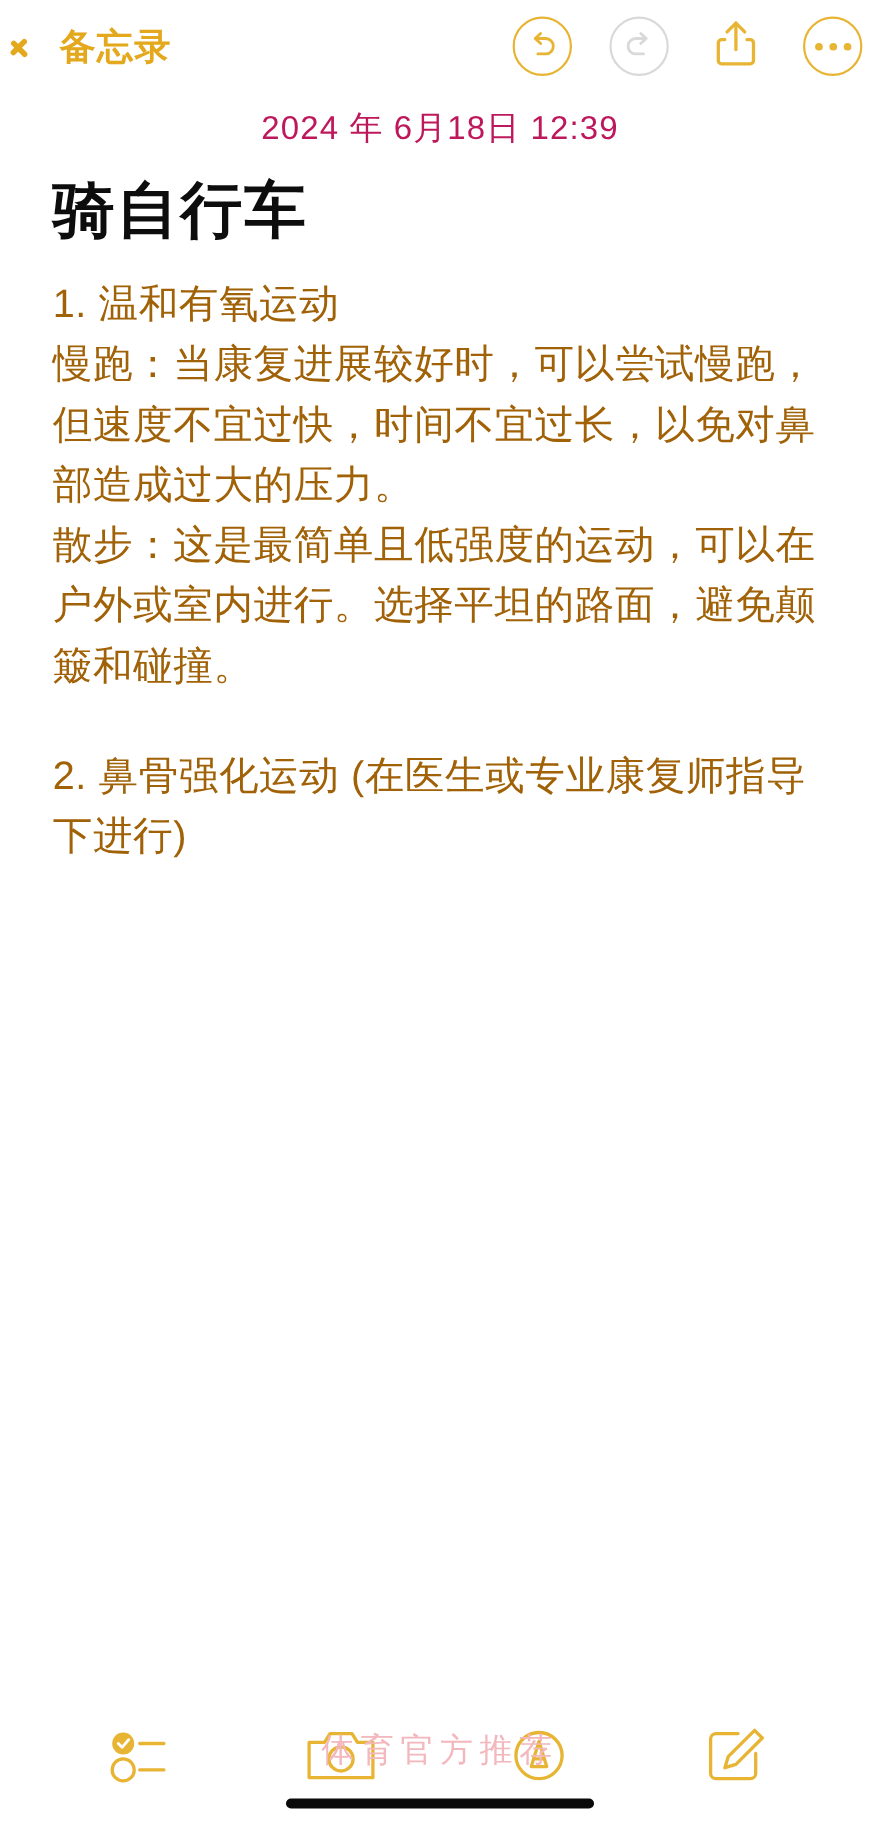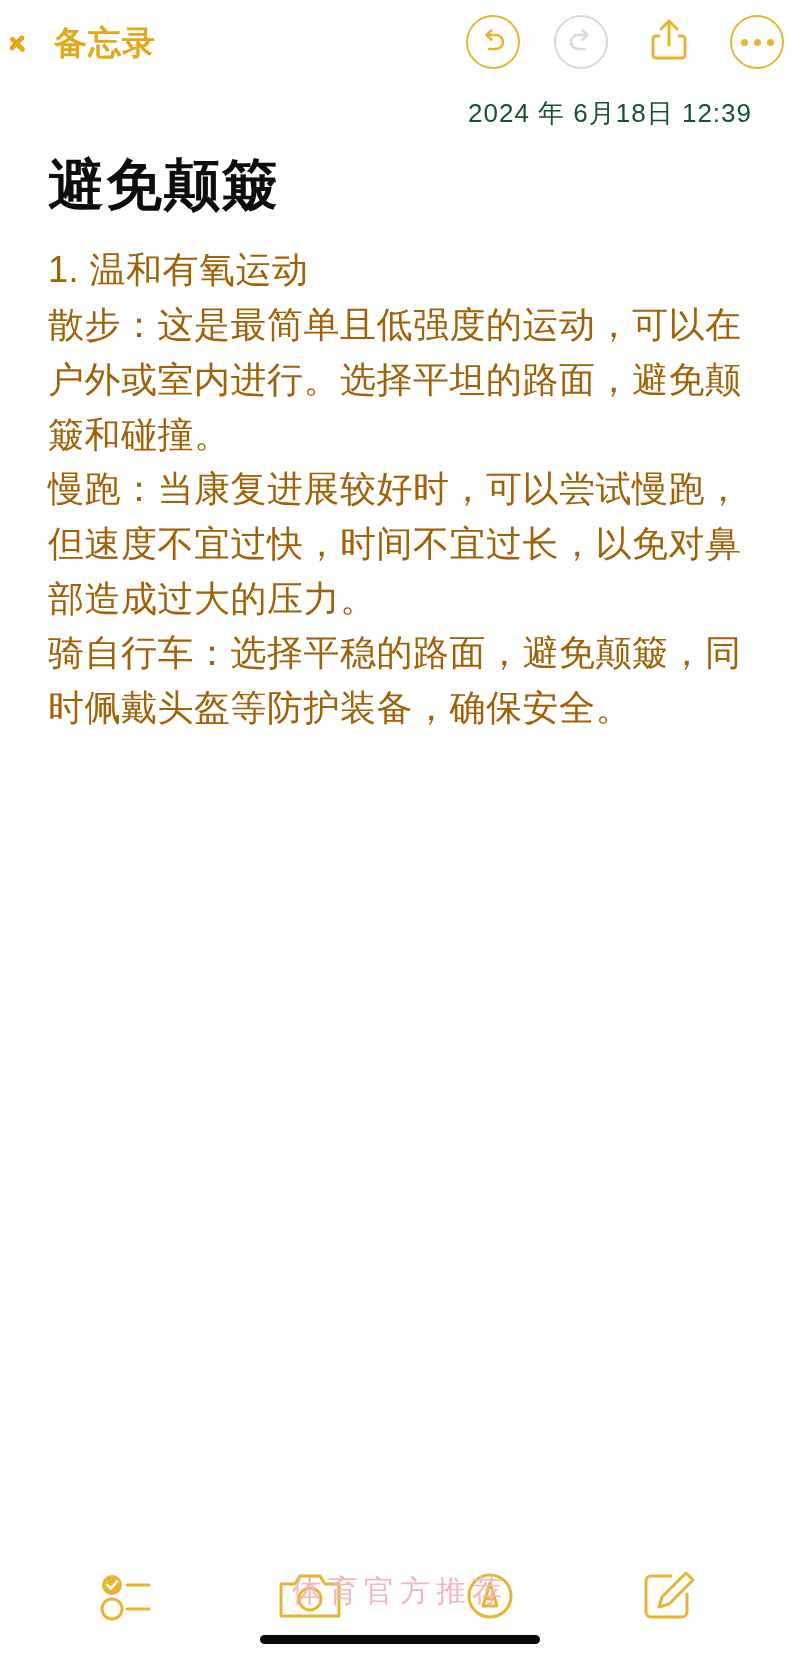--- a/index.html
+++ b/index.html
@@ -110,23 +110,23 @@
   }
 
   
   .note {
     flex: 1 1 auto;
     padding: 0 48px;
     box-sizing: border-box;
     overflow: hidden;
   }
   .note-date {
-    text-align: right;
-    color: #14532d;
-    font-size: 26px;
+    text-align: center;
+    color: #be185d;
+    font-size: 30px;
     letter-spacing: 1px;
     margin: 12px 0 22px 0;
   }
   .note-title {
     font-size: 56px;
     font-weight: 700;
     color: #0d0d0d;
     letter-spacing: 2px;
     margin: 0 0 26px 0;
     line-height: 1.15;
@@ -223,27 +223,27 @@
           <i></i>
             <i></i>
             <i></i>
         </span>
       </div>
     </div>
   </div>
 
   <div class="note">
     <div class="note-date">2024 年 6月18日 12:39</div>
-    <h1 class="note-title">避免颠簸</h1>
+    <h1 class="note-title">骑自行车</h1>
 
     <p class="para">1. 温和有氧运动</p>
+    <p class="para">慢跑：当康复进展较好时，可以尝试慢跑，但速度不宜过快，时间不宜过长，以免对鼻部造成过大的压力。</p>
     <p class="para">散步：这是最简单且低强度的运动，可以在户外或室内进行。选择平坦的路面，避免颠簸和碰撞。</p>
-    <p class="para">慢跑：当康复进展较好时，可以尝试慢跑，但速度不宜过快，时间不宜过长，以免对鼻部造成过大的压力。</p>
-    <p class="para">骑自行车：选择平稳的路面，避免颠簸，同时佩戴头盔等防护装备，确保安全。</p>
     <div class="spacer"></div>
+    <p class="para">2. 鼻骨强化运动 (在医生或专业康复师指导下进行)</p>
   </div>
 
   <div class="bottombar">
     <div class="bb-item">
       <span>
         <svg width="62" height="50" viewBox="0 0 62 50" aria-hidden="true">
           <circle cx="13" cy="14" r="10" fill="#e8b433"></circle>
           <path d="M8.5 14 L12 17.5 L18 10.5" fill="none" stroke="#ffffff" stroke-width="2.6" stroke-linecap="round" stroke-linejoin="round"></path>
           <path d="M28 14 H50" stroke="#e8b433" stroke-width="3" stroke-linecap="round"></path>
           <circle cx="13" cy="38" r="10" fill="none" stroke="#e8b433" stroke-width="3"></circle>

